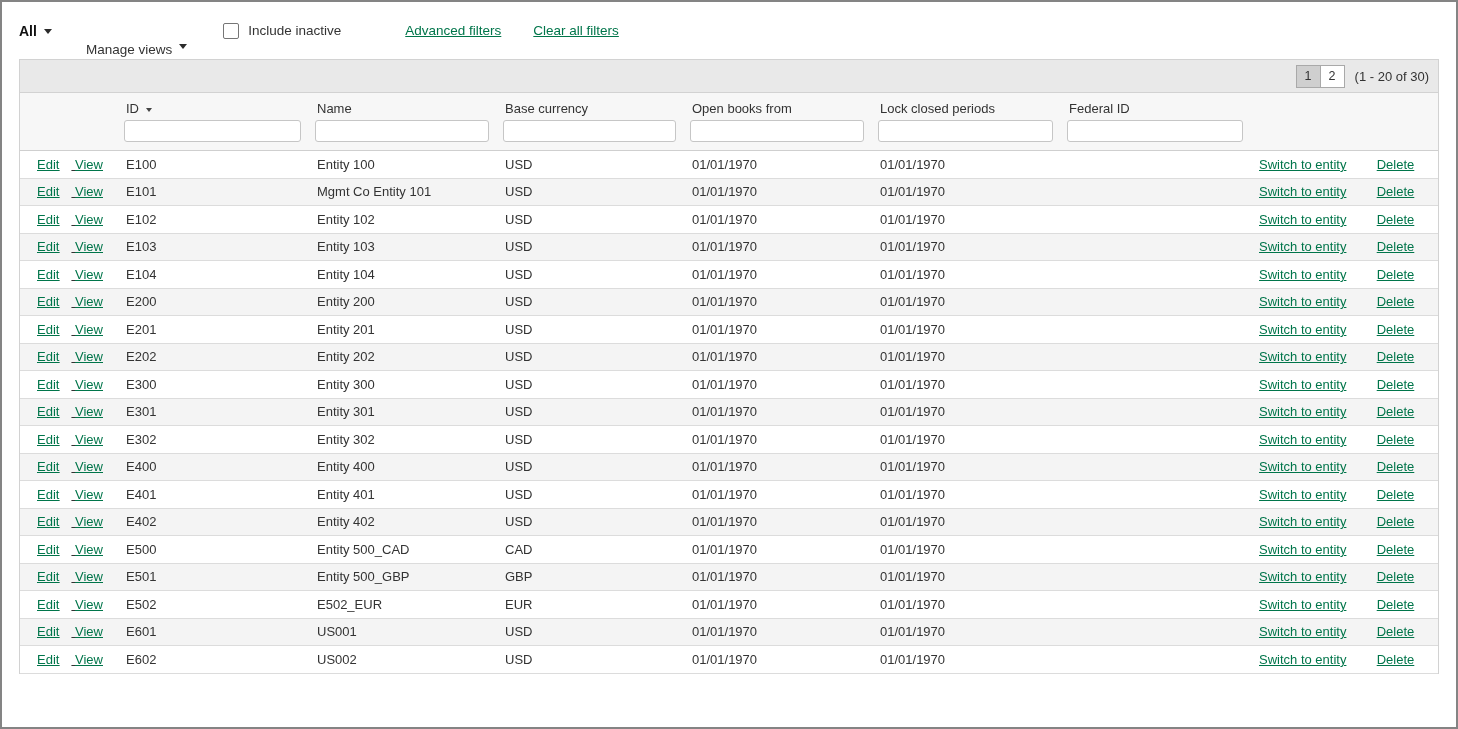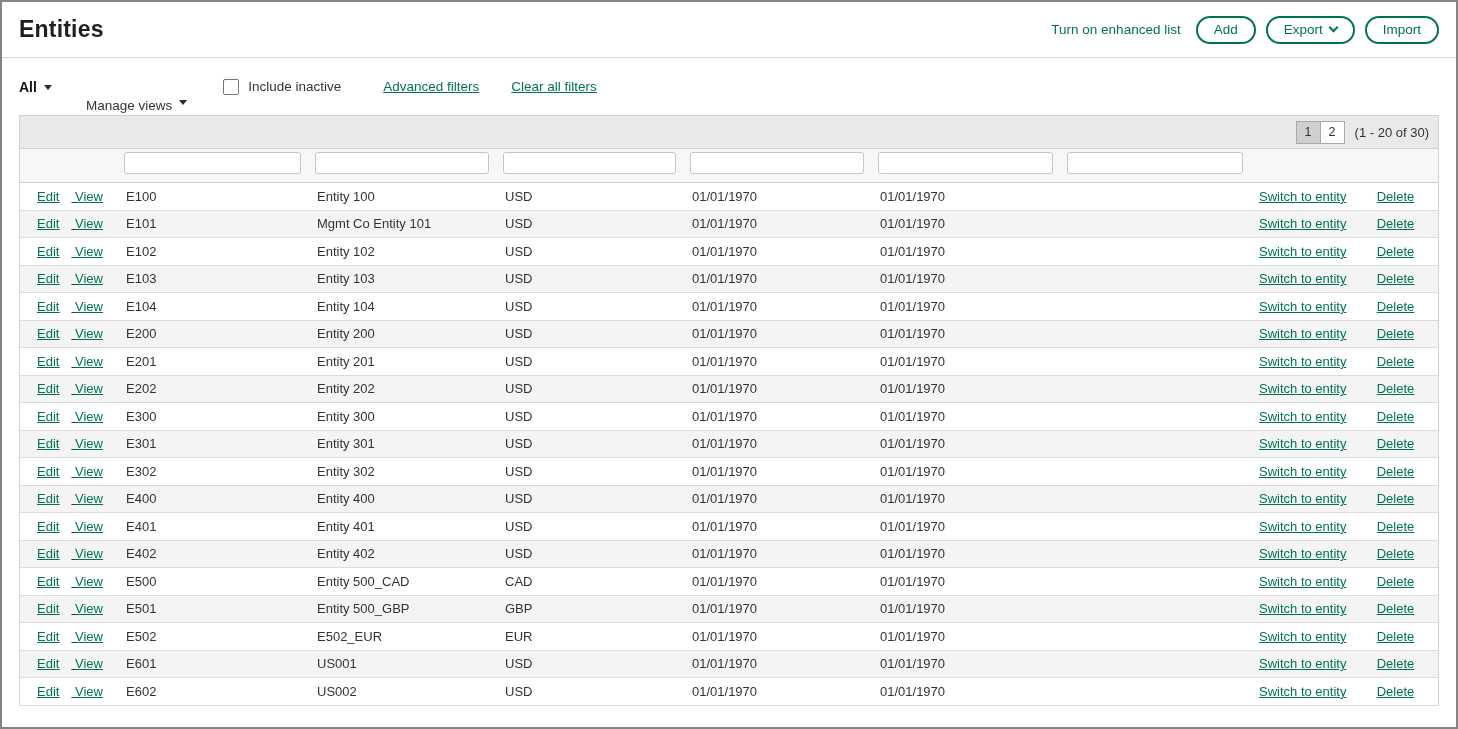--- a/index.html
+++ b/index.html
@@ -16,21 +16,21 @@
   .plain-link { color:var(--accent); font-size:13.5px; cursor:pointer; margin-right:5px; text-decoration:none; }
   .pill { display:inline-flex; align-items:center; justify-content:center; gap:7px; height:28px; padding:0 16px; border:2px solid var(--accent); border-radius:15px; background:#fff; color:var(--accent); font-size:13.5px; font-family:inherit; cursor:pointer; }
   .chev { width:7px; height:7px; border-right:2px solid var(--accent); border-bottom:2px solid var(--accent); transform:rotate(45deg); margin-top:-4px; }
 
   
   .filterbar { height:57px; display:flex; align-items:center; padding:0 17px; font-size:13.5px; color:#333; }
   .view-selector { display:flex; align-items:center; gap:7px; font-weight:700; font-size:14px; color:#111; cursor:pointer; margin-right:34px; }
   .manage-views { display:flex; align-items:flex-start; gap:7px; cursor:pointer; margin-right:36px;margin-top:38px; }
   .tri { width:0; height:0; border-left:4px solid transparent; border-right:4px solid transparent; border-top:5px solid #2b2b2b; margin-top:2px; }
   .tri-sm { border-left-width:3.5px; border-right-width:3.5px; border-top-width:4.5px; margin-left:7px; border-top-color:#444; }
-  .chk-wrap { display:flex; gap:9px; cursor:pointer; margin-right:42px; }
+  .chk-wrap { display:flex; gap:9px; cursor:pointer; margin-right:64px; }
   .checkbox { width:16px; height:16px; border:1px solid #767676; border-radius:2px; background:#fff; display:inline-block; }
   .ulink { color:var(--accent); text-decoration:underline; cursor:pointer; }
   .filterbar .ulink { margin-right:32px; }
 
   
   .table-area { margin:0 17px; border:1px solid #d2d2d2; border-bottom:none; }
   .pag-band { height:33px; background:#e9e9e9; display:flex; align-items:center; justify-content:flex-end; padding:0 9px; border-bottom:1px solid #d2d2d2; }
   .page-btn { width:25px; height:23px; border:1px solid #a9a9a9; background:#fff; font-size:12.5px; color:#333; cursor:pointer; font-family:inherit; padding:0; }
   .page-btn + .page-btn { margin-left:-1px; }
   .page-btn.active { background:#cfcfcf; }
@@ -49,36 +49,20 @@
   td.actions-cell { padding-left:17px;text-decoration:underline; }
   td.actions-cell a { margin-right:12px; }
   td.switch-cell { padding-left:2px; }
   td.delete-cell { text-align:center; padding-right:21px; }
 </style>
 </head>
 <body>
 
 <div class="viewport">
 
-  <header class="topbar">
-    <h1>Entities</h1>
-    <div class="header-actions">
-      <a class="plain-link">Turn on enhanced list</a>
-      <button class="pill">
-        <span>Add</span>
-      </button>
-      <button class="pill">
-        <span>Export</span>
-        <span class="chev"></span>
-      </button>
-      <button class="pill">
-        <span>Import</span>
-      </button>
-    </div>
-  </header>
 
   <div class="filterbar">
     <div class="view-selector">
       <span>All</span>
       <span class="tri"></span>
     </div>
     <div class="manage-views">
       <span>Manage views</span>
       <span class="tri"></span>
     </div>
@@ -104,20 +88,36 @@
         <col style="width:191px">
         <col style="width:188px">
         <col style="width:187px">
         <col style="width:188px">
         <col style="width:189px">
         <col style="width:190px">
         <col style="width:115px">
         <col>
       </colgroup>
       <thead>
+        <tr class="labels">
+          <th></th>
+          <th>
+            <span class="th-flex">
+              <span>ID</span>
+              <span class="tri tri-sm"></span>
+            </span>
+          </th>
+          <th>Name</th>
+          <th>Base currency</th>
+          <th>Open books from</th>
+          <th>Lock closed periods</th>
+          <th>Federal ID</th>
+          <th></th>
+          <th></th>
+        </tr>
         <tr class="filters">
           <th></th>
           <th><input value="" style=""></th>
           <th><input value="" style=""></th>
           <th><input value="" style=""></th>
           <th><input value="" style=""></th>
           <th><input value="" style=""></th>
           <th><input value="" style=""></th>
           <th></th>
           <th></th>

